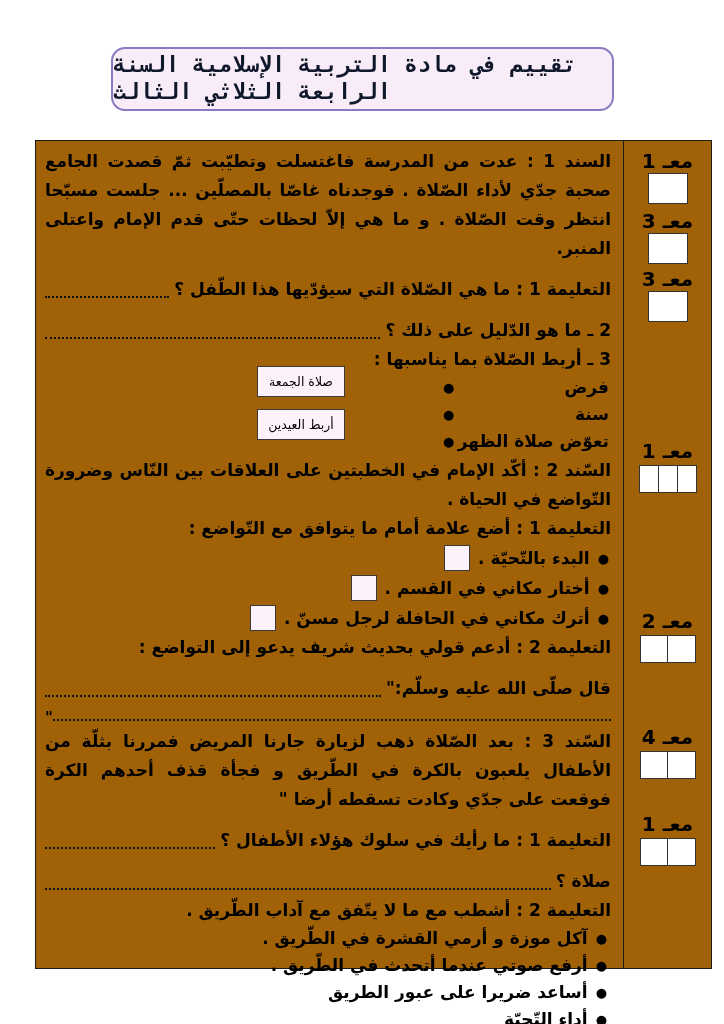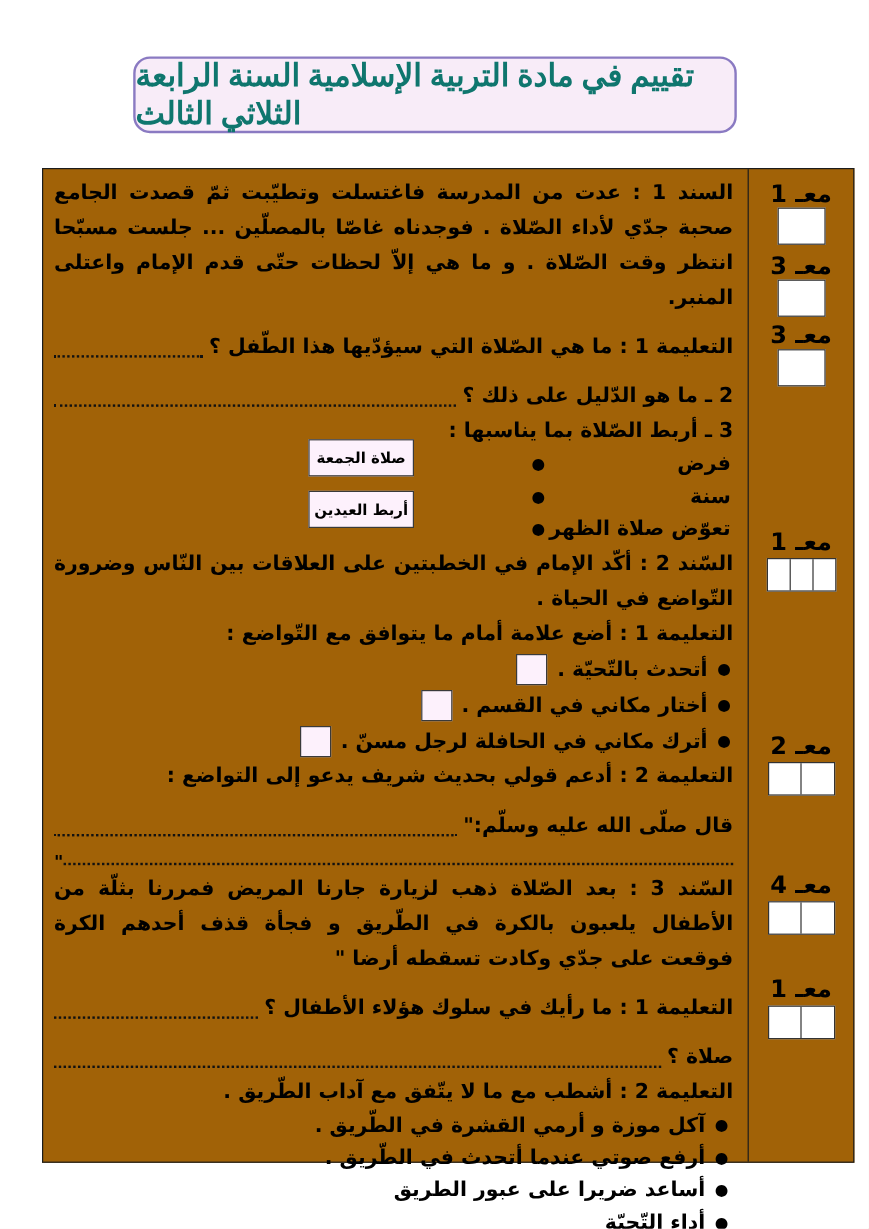--- a/index.html
+++ b/index.html
@@ -11,22 +11,22 @@
   }
   .page { position:absolute; inset:0; background:#fff; }
 
   
   .title-box {
     position:absolute; left:111px; top:47px; width:503px; height:64px;
     background:#f8ecf8; border:2.5px solid #8a7ac2; border-radius:14px;
     display:flex; align-items:center; justify-content:center;
   }
   .title-box span {
-    font-family:Liberation Serif, serif;
-    font-weight:700; font-size:26px; color:#0f766e; letter-spacing:0;
+    font-family:Liberation Mono, monospace;
+    font-weight:700; font-size:22px; color:#0f172a; letter-spacing:0;
   }
 
   
   .content-box {
     position:absolute; left:35px; top:140px; width:677px; height:829px;
     border:1.8px solid #1c1c1c; background:#a16207;
   }
   .marks-col {
     position:absolute; top:0; right:0; bottom:0; width:88px;
     border-right:none; border-left:1.6px solid #1c1c1c;
@@ -57,21 +57,21 @@
   
   .match { position:relative; height:82px; margin-bottom:0; }
   .mitems { position:absolute; top:0; right:2px; width:166px; }
   .mitem { display:flex; justify-content:space-between; align-items:center; height:27px; }
   .mitem .mb { font-size:13px; }
   .mboxes { position:absolute; top:-8px; right:266px; width:88px; }
   .mbox {
     width:88px; height:31px; margin-bottom:12px;
     background:#fdf1fc; border:1.3px solid #3a3a3a;
     display:flex; align-items:center; justify-content:center;
-    font-weight:700; font-size:12.5px;
+    font-weight:400; font-size:12.5px;
   }
 
   
   .chk { display:flex; align-items:center; height:30px; gap:8px; padding-right:2px; }
   .chk .blt { font-size:13px; }
   .pbox { width:26px; height:26px; background:#fdf1fc; border:1.3px solid #3a3a3a; flex:0 0 auto; }
 
   
   .strike { display:flex; align-items:center; height:27px; gap:8px; padding-right:4px; }
   .strike .blt { font-size:13px; }
@@ -123,21 +123,21 @@
           <div class="mbox">أربط العيدين</div>
         </div>
       </div>
 
       <p class="sanad">السّند 2 : أكّد الإمام في الخطبتين على العلاقات بين النّاس وضرورة التّواضع في الحياة .</p>
 
       <p class="plain">التعليمة 1 : أضع علامة أمام ما يتوافق مع التّواضع :</p>
 
       <div class="chk">
         <span class="blt">●</span>
-        <span>أتحدث بالتّحيّة .</span>
+        <span>البدء بالتّحيّة .</span>
         <span class="pbox"></span>
       </div>
       <div class="chk">
         <span class="blt">●</span>
         <span>أختار مكاني في القسم .</span>
         <span class="pbox"></span>
       </div>
       <div class="chk">
         <span class="blt">●</span>
         <span>أترك مكاني في الحافلة لرجل مسنّ .</span>

